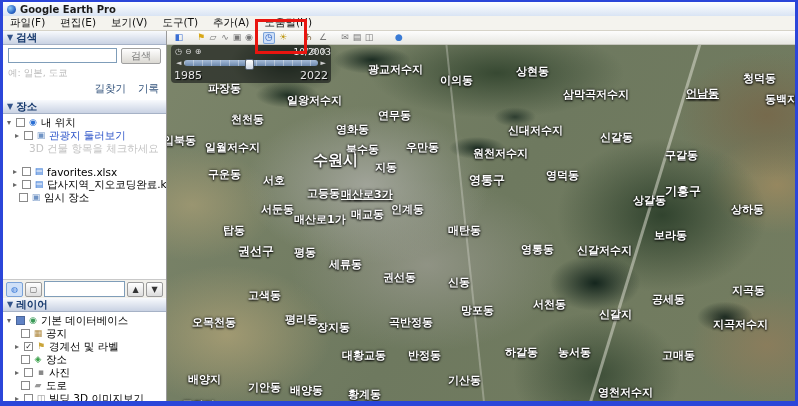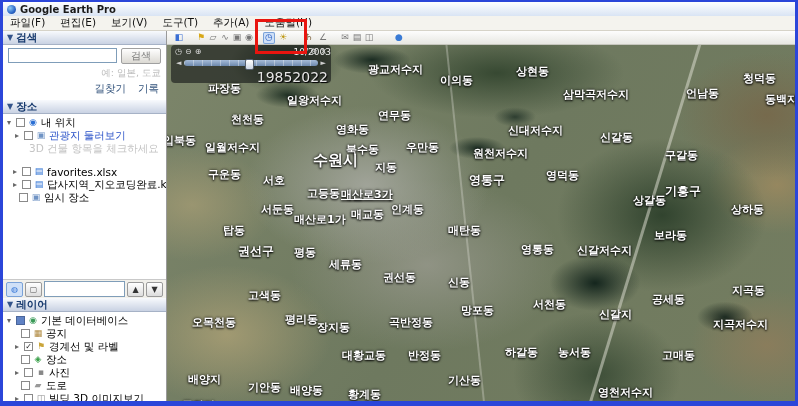--- a/index.html
+++ b/index.html
@@ -28,21 +28,21 @@
   
   .sb-header{height:13px;flex:0 0 13px;background:linear-gradient(#f8fafd,#c9d2e3);
     border-bottom:1px solid #a6b2c6;color:#173a6e;font-weight:bold;font-size:10.5px;
     display:flex;align-items:center;gap:3px;padding-left:4px;}
   .sb-header .tri{font-size:8px;color:#33538a;}
   .search-body{padding:3px 5px 2px;flex:0 0 auto;}
   .search-row{display:flex;gap:4px;}
   .search-input{flex:1;height:13px;border:1px solid #7f9db9;font-size:10px;padding:0 2px;min-width:0;}
   .btn{height:16px;padding:0 9px;font-size:10px;color:#777;background:linear-gradient(#fefefe,#dbd9d3);
     border:1px solid #a0a0a0;border-radius:2px;}
-  .hint{color:#bcbcbc;font-size:9.5px;margin:3px 0 1px;text-align:right;}
+  .hint{color:#bcbcbc;font-size:9.5px;margin:3px 0 1px;}
   .links{text-align:right;font-size:10.5px;color:#33537c;margin:2px 2px 2px 0;}
   .links span{margin-left:12px;cursor:default;text-align:center;}
   
   .tree{font-size:10.5px;color:#000;overflow:hidden;padding-top:2px;}
   .tree.places{flex:1 1 auto;}
   .tree.layers{flex:0 0 auto;height:88px;}
   .tree-row{display:flex;align-items:center;height:13px;gap:3px;white-space:nowrap;}
   .exp{width:8px;flex:0 0 8px;color:#666;font-size:8px;text-align:center;}
   .cb{width:9px;height:9px;flex:0 0 9px;border:1px solid #8a8a8a;background:#fff;display:inline-flex;
     align-items:center;justify-content:center;font-size:8px;line-height:1;color:#222;box-sizing:border-box;}
@@ -93,21 +93,21 @@
   .tp-ico.right1{margin-left:auto;}
   .tp-slider{position:relative;height:11px;margin:0 5px;}
   .tp-track{position:absolute;left:8px;right:8px;top:2px;height:6px;border-radius:3px;
     background:repeating-linear-gradient(90deg,rgba(255,255,255,.35) 0 1px,rgba(0,0,0,0) 1px 9px),
     linear-gradient(#a6bcd8,#6d89ad);}
   .tp-handle{position:absolute;top:1px;width:7px;height:9px;border:1px solid #55606e;border-radius:2px;
     background:linear-gradient(#fff,#cdd6e4);}
   .tp-arrow{position:absolute;top:1px;font-size:7px;color:#cfcfcf;}
   .tp-arrow.left{left:0;}
   .tp-arrow.right{right:0;}
-  .tp-years{display:flex;justify-content:flex-end;font-size:14px;padding:0 3px;
+  .tp-years{display:flex;justify-content:space-between;font-size:11px;padding:0 3px;
     color:#e5e5e5;text-shadow:1px 1px 1px #000;}
   
   .red-box{position:absolute;left:252px;top:17px;width:46px;height:29px;border:3px solid #e8150f;z-index:9;}
 </style>
 </head>
 <body>
 
 <div class="window">
 
   <div class="titlebar">
@@ -280,21 +280,21 @@
           </div>
         </div>
 
       <span class="map-label" style="left: 201px; top: 17px;">광교저수지</span>
           <span class="map-label" style="left: 273px; top: 28px;">이의동</span>
           <span class="map-label" style="left: 41px; top: 36px;">파장동</span>
           <span class="map-label" style="left: 120px; top: 48px;">일왕저수지</span>
           <span class="map-label" style="left: 349px; top: 19px;">상현동</span>
           <span class="map-label" style="left: 576px; top: 26px;">청덕동</span>
           <span class="map-label" style="left: 396px; top: 42px;">삼막곡저수지</span>
-          <span class="map-label" style="left: 519px; top: 41px;">언남동</span>
+          <span class="map-label" style="left: 519px; top: 41px; text-decoration: underline;">언남동</span>
           <span class="map-label" style="left: 598px; top: 47px;">동백지구</span>
           <span class="map-label" style="left: 211px; top: 63px;">연무동</span>
           <span class="map-label" style="left: 64px; top: 67px;">천천동</span>
           <span class="map-label" style="left: 169px; top: 77px;">영화동</span>
           <span class="map-label" style="left: 341px; top: 78px;">신대저수지</span>
           <span class="map-label" style="left: 433px; top: 85px;">신갈동</span>
           <span class="map-label" style="left: -4px; top: 88px;">입북동</span>
           <span class="map-label" style="left: 38px; top: 95px;">일월저수지</span>
           <span class="map-label" style="left: 179px; top: 97px;">북수동</span>
           <span class="map-label" style="left: 239px; top: 95px;">우만동</span>

